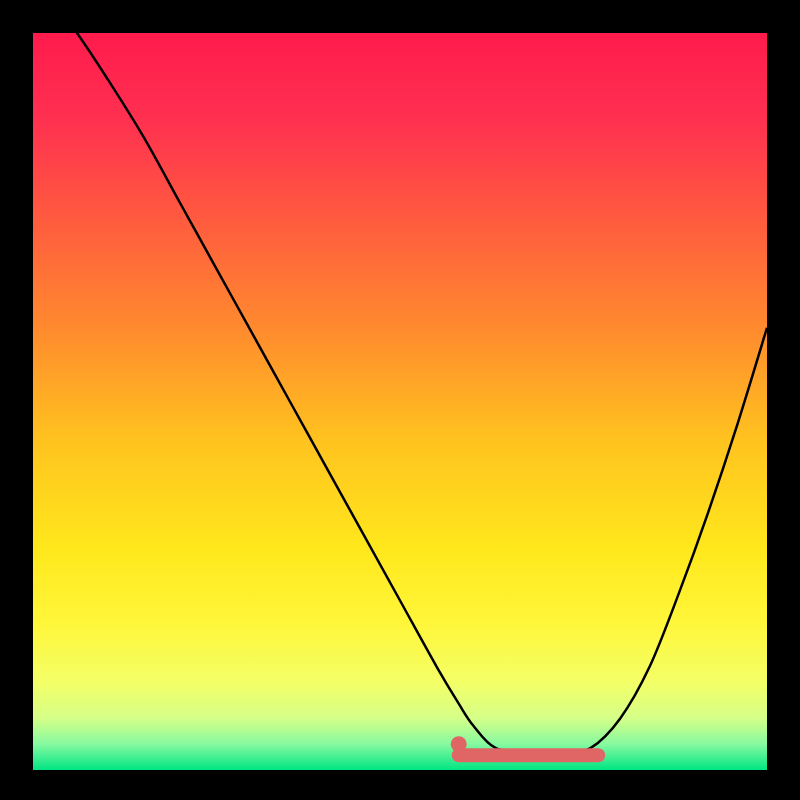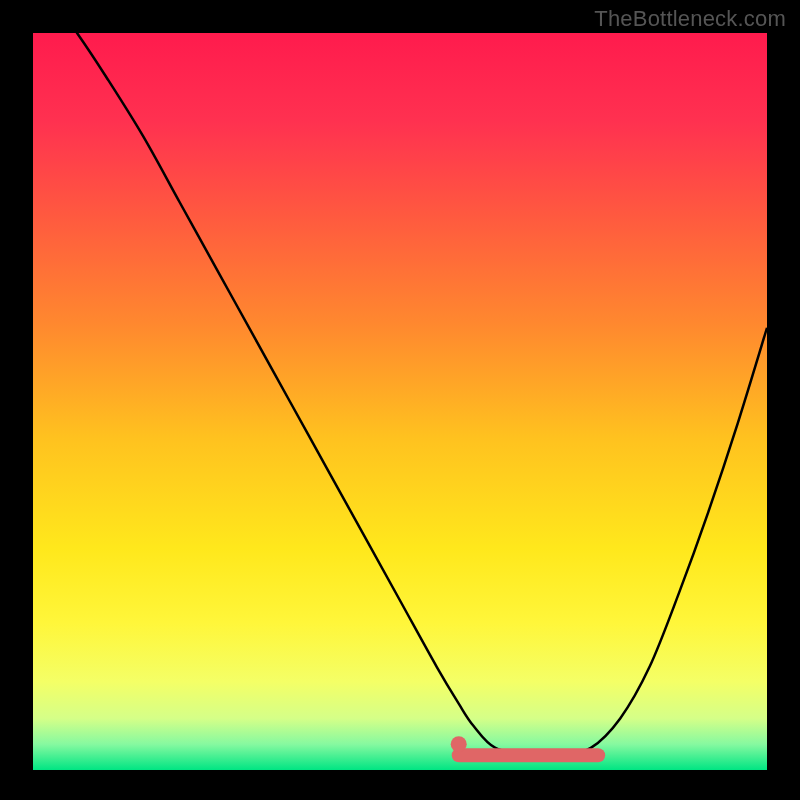--- a/index.html
+++ b/index.html
@@ -33,21 +33,20 @@
     top: 0;
     width: 800px;
     height: 800px;
     display: block;
   }
 </style>
 </head>
 <body>
 <div class="stage">
 
-  <div class="watermark">TheBottleneck.com</div>
 
   <svg class="plot" viewBox="0 0 800 800">
     <defs>
       <linearGradient id="bg-grad" x1="0" y1="0" x2="0" y2="1">
 
       <stop offset="0%" stop-color="#ff1b4d"></stop>
           <stop offset="12%" stop-color="#ff3150"></stop>
           <stop offset="25%" stop-color="#ff5a3f"></stop>
           <stop offset="40%" stop-color="#ff8a2e"></stop>
           <stop offset="55.00000000000001%" stop-color="#ffc21f"></stop>

